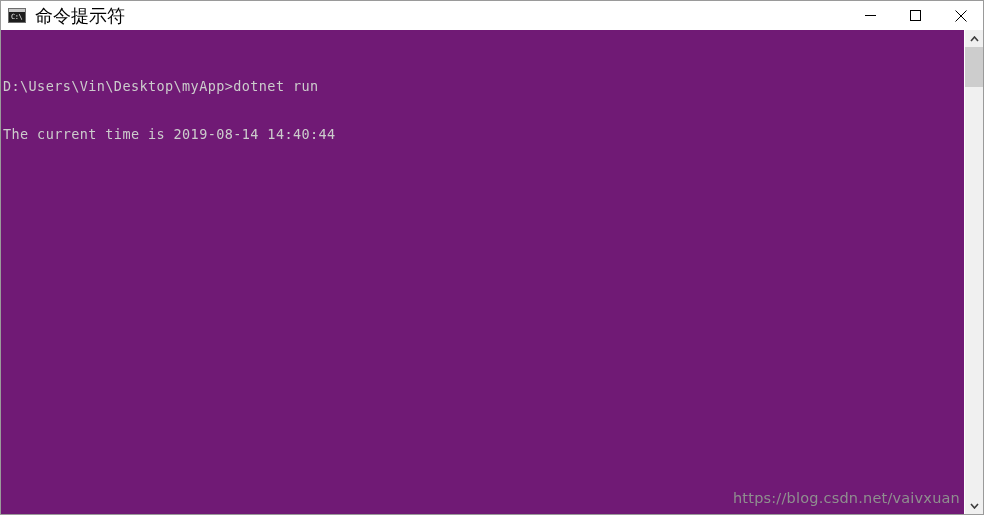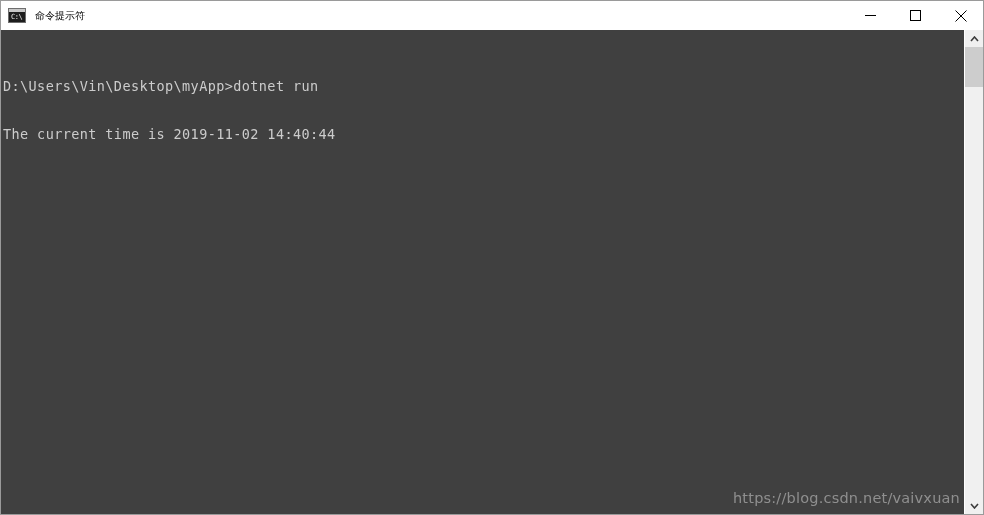--- a/index.html
+++ b/index.html
@@ -65,21 +65,21 @@
     top: 4px;
     font-family: "DejaVu Sans Mono", monospace;
     font-size: 7px;
     line-height: 8px;
     color: #e8e8e8;
     letter-spacing: -0.5px;
     white-space: nowrap;
   }
   #window-title {
     font-family: Liberation Serif, serif;
-    font-size: 10px;
+    font-size: 18px;
     color: #000000;
     white-space: nowrap;
   }
 
   #window-controls {
     position: absolute;
     right: 0;
     top: 0;
     height: 29px;
     display: flex;
@@ -102,21 +102,21 @@
     flex: 1 1 auto;
     display: flex;
     position: relative;
     min-height: 0;
     background: #0c0c0c;
   }
 
   #console {
     flex: 1 1 auto;
     position: relative;
-    background: #404040;
+    background: #701a75;
     overflow: hidden;
     text-decoration: underline;
   }
 
   #console-text {
     position: absolute;
     left: 2px;
     top: 16px;
     font-family: "DejaVu Sans Mono", monospace;
     font-size: 13.5px;
@@ -220,21 +220,21 @@
         </svg>
       </button>
     </div>
   </div>
 
   <div id="client">
 
     <div id="console">
       <div id="console-text">
         <div class="console-line">D:\Users\Vin\Desktop\myApp&gt;dotnet run</div>
-        <div class="console-line">The current time is 2019-11-02 14:40:44</div>
+        <div class="console-line">The current time is 2019-08-14 14:40:44</div>
         <div class="console-line"></div>
       </div>
 
       <div id="watermark">https://blog.csdn.net/vaivxuan</div>
     </div>
 
     <div id="scrollbar">
       <div class="sb-arrow">
         <svg width="9" height="6" viewBox="0 0 9 6">
           <polyline points="1,5 4.5,1 8,5" fill="none" stroke="#3d3d3d" stroke-width="1.6"></polyline>

